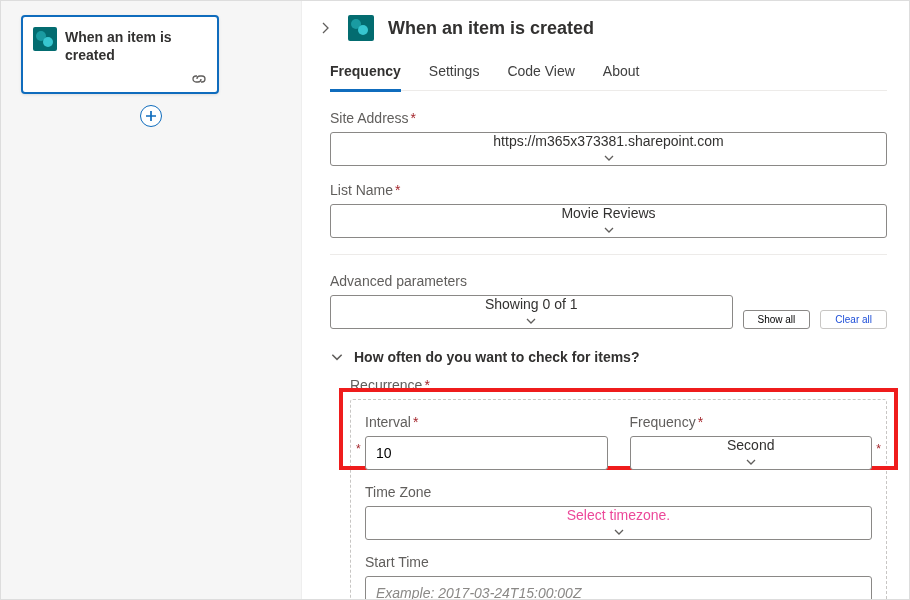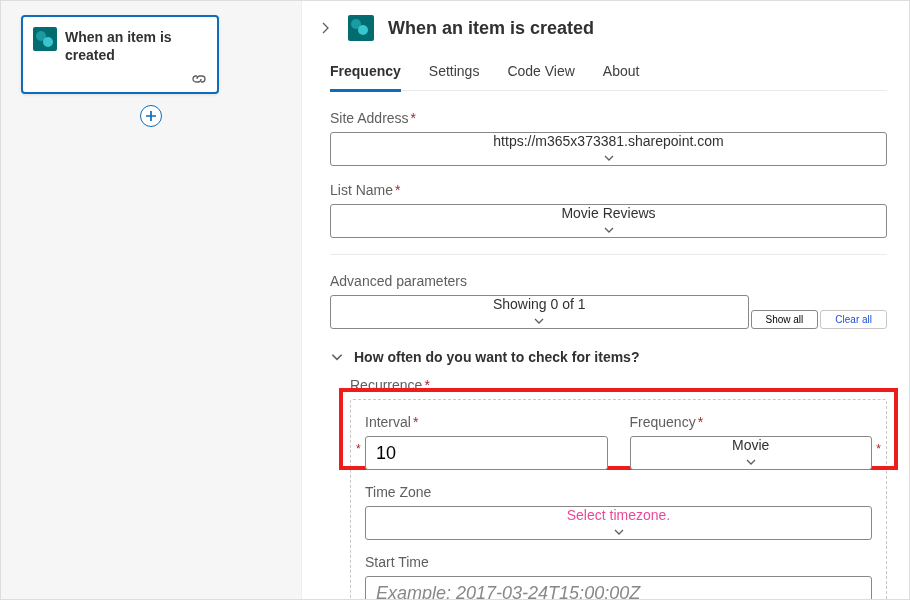--- a/index.html
+++ b/index.html
@@ -32,32 +32,32 @@
   .tabs-underline { position:absolute; bottom:0; left:28px; right:22px; height:1px; background:#edebe9; }
 
   .panel-body { padding:18px 22px 10px 28px; overflow:auto; }
   .field-label { font-size:14px; color:#605e5c; margin:0 0 6px 0; }
   .req { color:#a4262c; margin-left:2px; }
   .combo { height:34px; border:1px solid #8a8886; border-radius:3px; display:flex; align-items:center; padding:0 10px; justify-content:space-between; cursor:pointer; background:#fff;flex-direction:column; }
   .combo-chev { width:14px; height:14px; display:flex; align-items:center; justify-content:center; }
   .field-block { margin-bottom:16px; }
   .divider { height:1px; background:#edebe9; margin:8px 0 18px 0; }
 
-  .adv-row { display:flex; gap:2px; align-items:flex-end; margin-bottom:20px; }
+  .adv-row { display:flex; gap:10px; align-items:flex-end; margin-bottom:20px; }
   .adv-row .field-block { flex:1; margin-bottom:0; }
   .btn { height:19px; padding:0 14px; border:1px solid #8a8886; border-radius:3px; background:#fff; cursor:pointer; font-size:10px; }
   .btn.disabled { color:#1d4ed8; border-color:#c8c6c4; cursor:default; }
 
   .section-head { display:flex; align-items:center; gap:10px; font-weight:600; margin:0 0 12px 0; cursor:pointer; }
   .section-chev { width:14px; height:14px; display:flex; align-items:center; justify-content:center; }
 
   .recurrence-box { margin-left:20px; border:1px dashed #c8c6c4; border-radius:3px; padding:14px 14px 16px 14px; position:relative; }
   .pair-row { display:flex; gap:22px; align-items:flex-end; position:relative; }
   .pair { flex:1; position:relative; }
-  .input { height:34px; border:1px solid #8a8886; border-radius:3px; width:100%; padding:0 10px; font-size:18px; font-family:inherit; }
+  .input { height:34px; border:1px solid #8a8886; border-radius:3px; width:100%; padding:0 10px; font-size:14px; font-family:inherit; }
   .input::placeholder { color:#8a8886; font-style:italic; }
   .outer-req-left, .outer-req-right { color:#a4262c; position:absolute; top:50%; font-size:12px; }
   .outer-req-left { left:-9px; }
   .outer-req-right { right:-9px; }
 
   .highlight-box { position:absolute; border:4px solid #ef1c1c; pointer-events:none; }
 
   .sp-icon-sm { width:26px; height:26px; }
 </style>
 </head>
@@ -181,21 +181,21 @@
               <span>Interval</span><span class="req">*</span>
             </div>
             <input class="input" value="10" style="">
           </div>
           <div class="pair">
             <span class="outer-req-right">*</span>
             <div class="field-label">
               <span>Frequency</span><span class="req">*</span>
             </div>
             <div class="combo">
-              <span>Movie</span>
+              <span>Second</span>
               <span class="combo-chev">
                   <svg viewBox="0 0 12 12" width="12" height="12">
                     <path d="M2 4l4 4 4-4"></path>
                   </svg>
                 </span>
             </div>
           </div>
         </div>
 
         <div class="field-block" style="margin-top:14px; margin-bottom:14px;">

